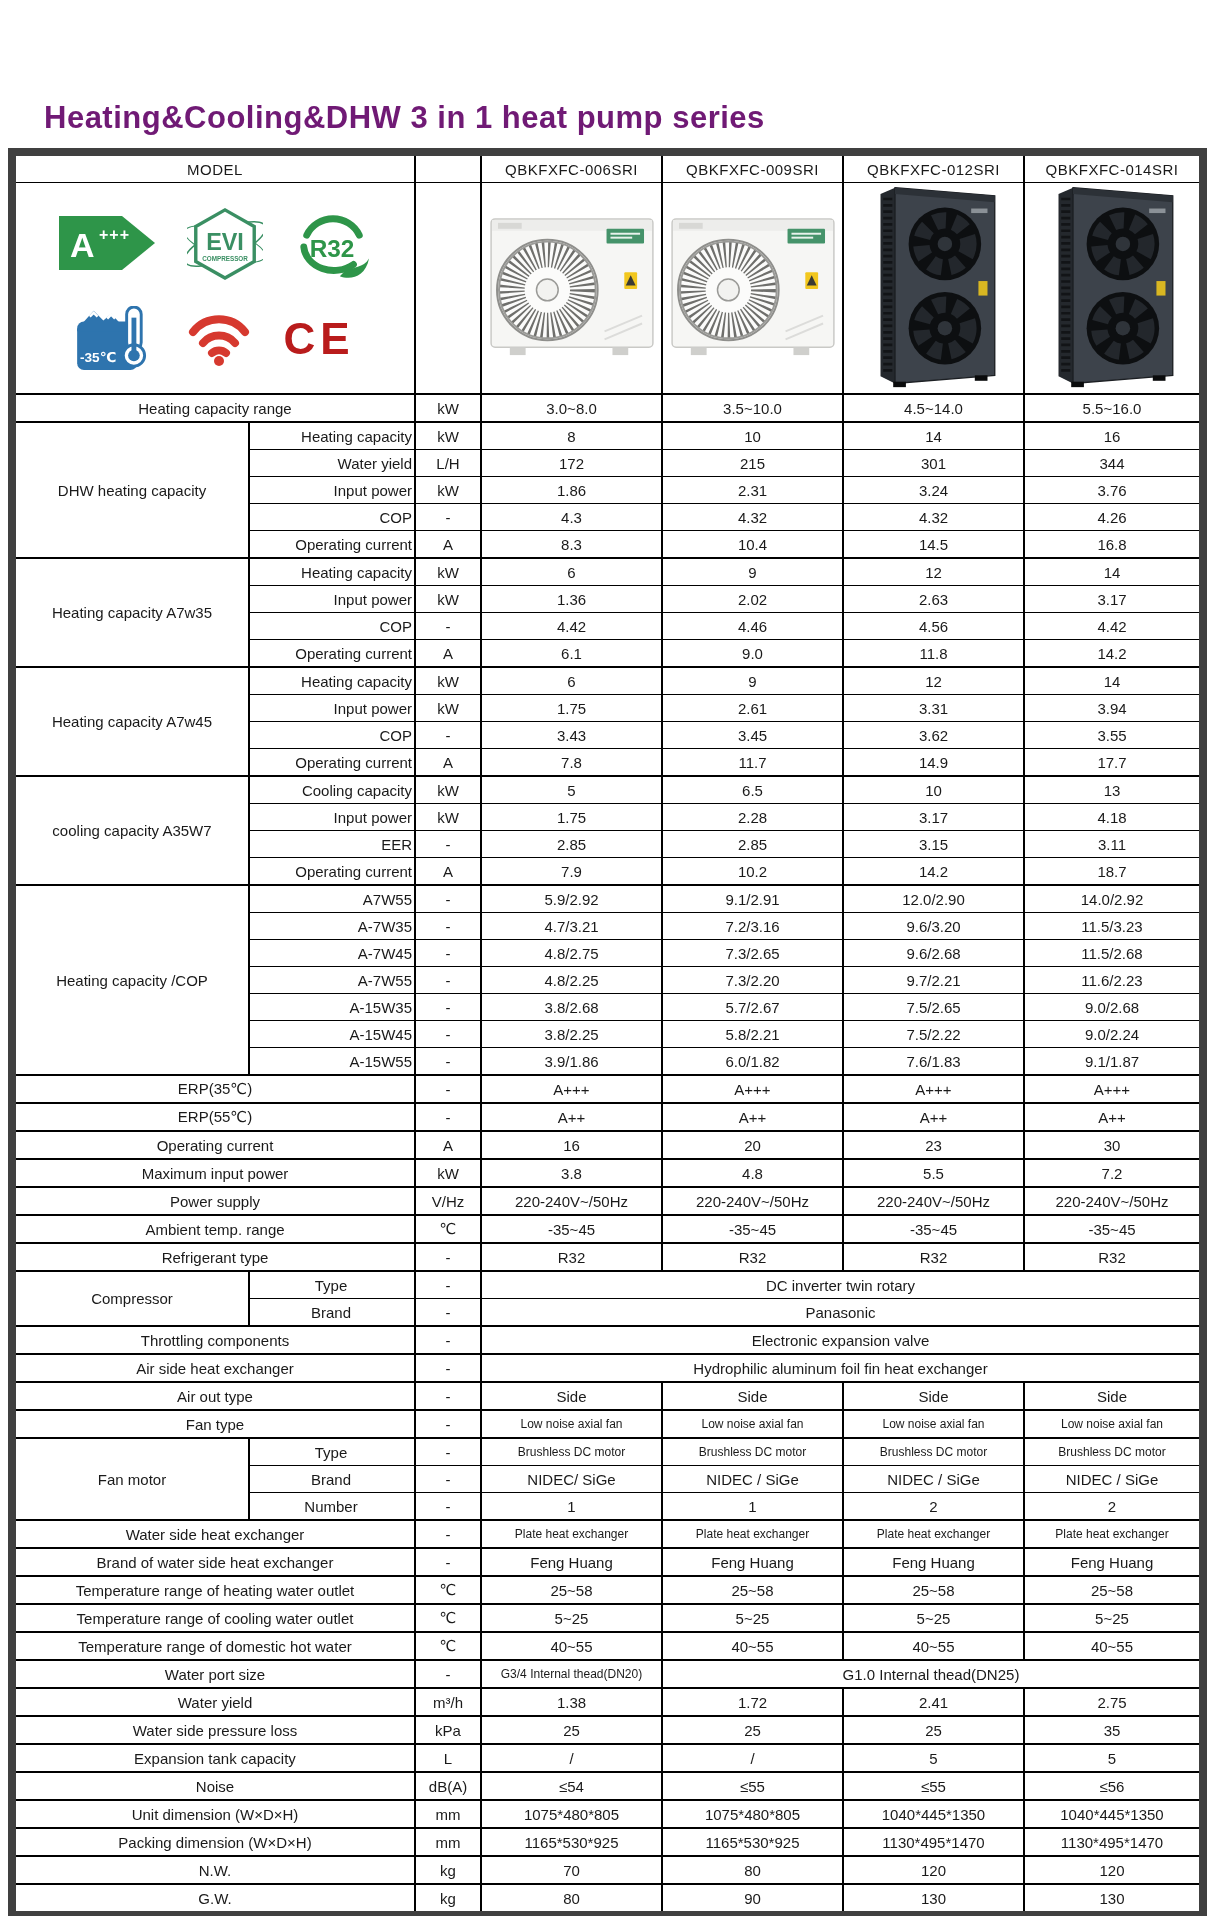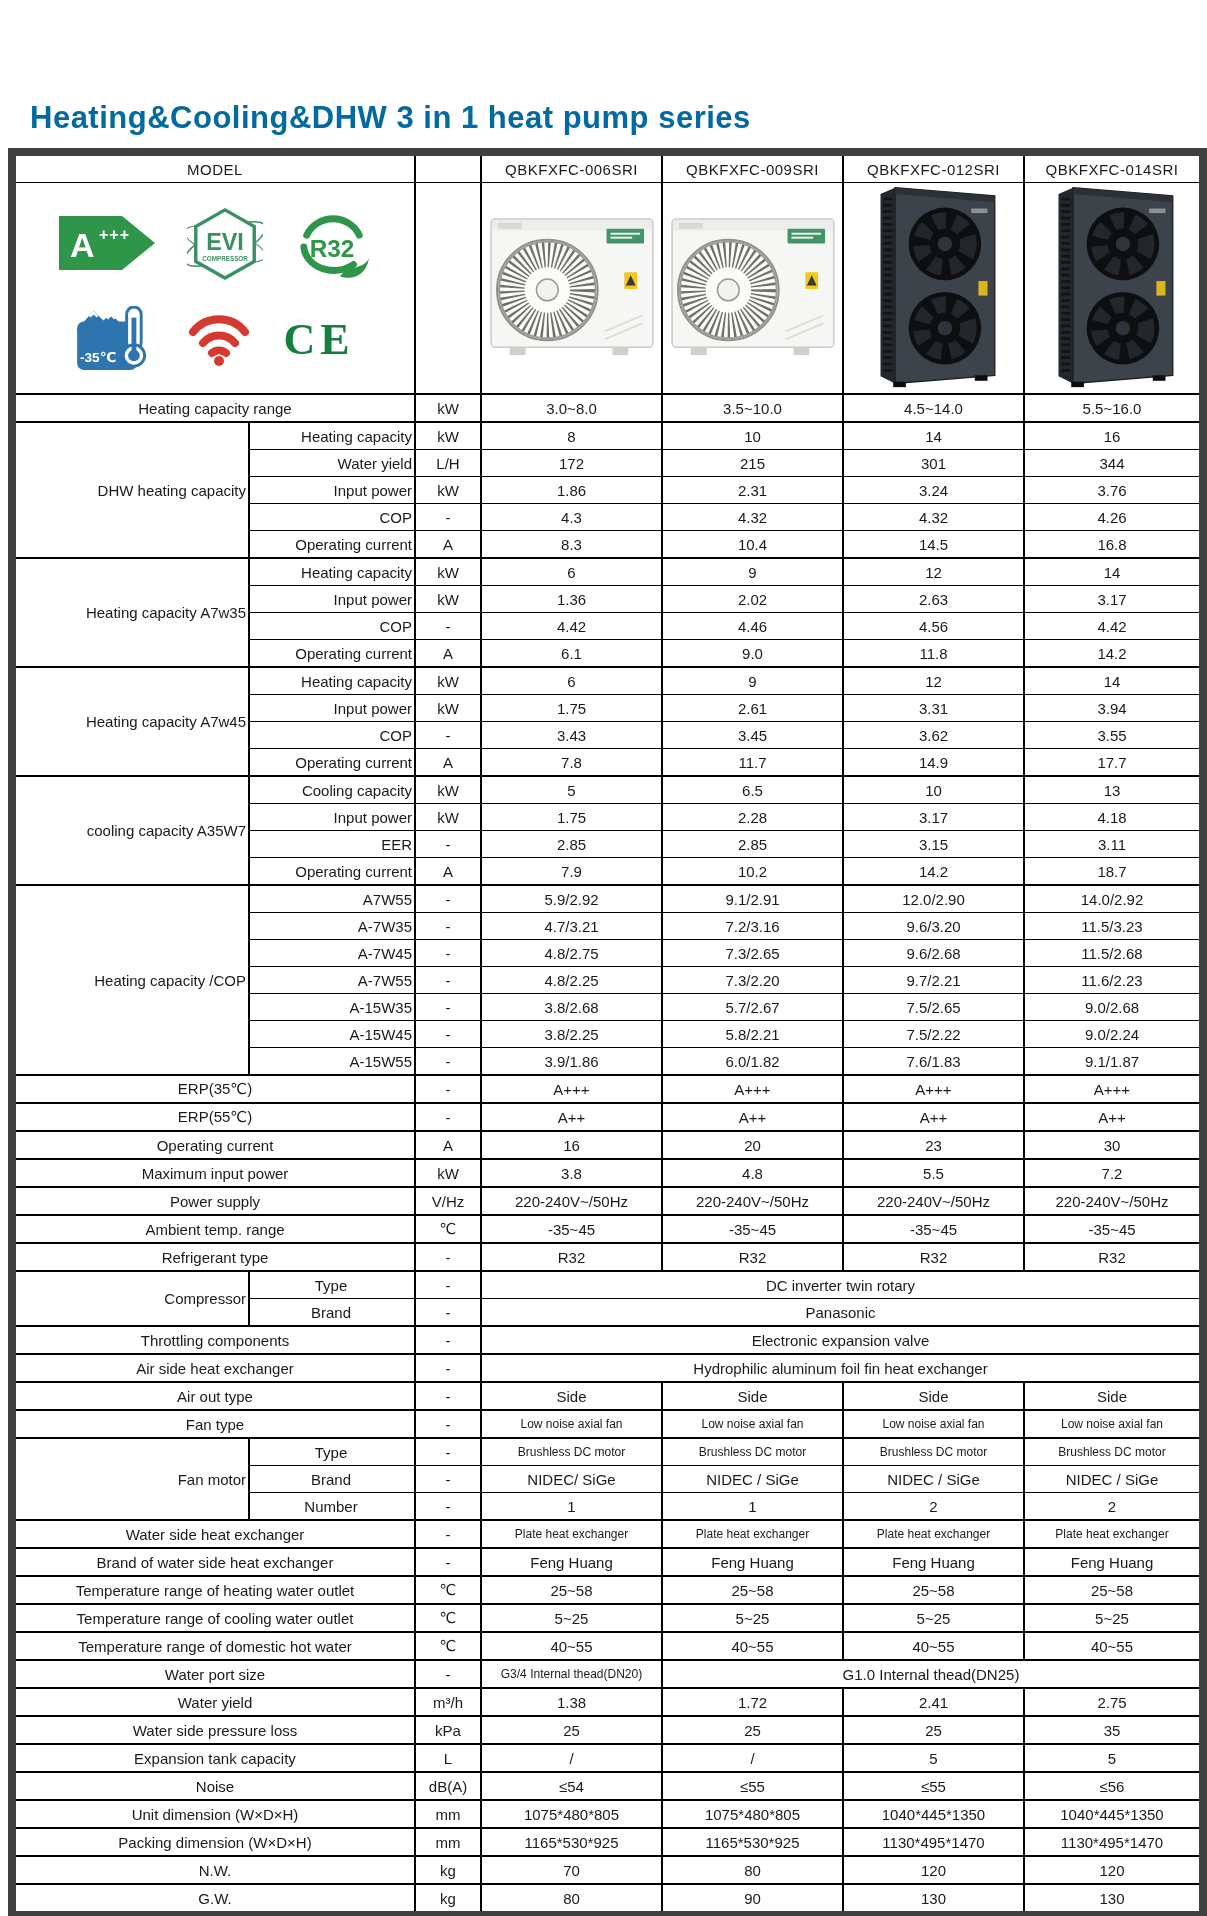--- a/index.html
+++ b/index.html
@@ -1,40 +1,40 @@
 <!DOCTYPE html>
 <html><head>
 <meta charset="utf-8">
 <style>
   html,body{margin:0;padding:0;background:#fff;}
   body{width:1207px;font-family:"Liberation Sans","DejaVu Sans",sans-serif;color:#111;}
   
   .hdr{display:flex;align-items:flex-end;padding:6px 0 4px 8px;height:136px;}
   .logo{flex:0 0 auto;}
-  .title{font-size:31px;font-weight:bold;color:#0369a1;margin:0 0 6px 22px;letter-spacing:.5px;white-space:nowrap;}
+  .title{font-size:31px;font-weight:bold;color:#701a75;margin:0 0 6px 36px;letter-spacing:.5px;white-space:nowrap;}
   
   table.spec{border-collapse:collapse;table-layout:fixed;width:1191px;margin:2px 8px 10px 8px;border:8px solid #404040;}
   table.spec td,table.spec th{border-left:2px solid #000;border-right:2px solid #000;border-top:1px solid #000;border-bottom:1px solid #000;padding:0 2px;height:26px;font-size:15px;font-weight:normal;color:#1a1a1a;overflow:hidden;white-space:nowrap;}
   tr.sec-start>td{border-top:2px solid #000;}
   .model-row th{height:46px;font-weight:bold;font-size:16.5px;text-align:center;letter-spacing:.5px;border-bottom:2px solid #000;}
   .img-row td{height:212px;text-align:center;vertical-align:middle;border-bottom:3px solid #000;padding:0;}
-  .c-sec{text-align:right;}
+  .c-sec{text-align:center;}
   .c-sub{text-align:right;padding-left:8px;}
   .c-sub.ctr{text-align:center;padding-left:0;}
   .c-lab{text-align:center;}
   .pad-a{padding-left:52px;}
   .pad-b{padding-left:28px;}
   .pad-c{text-align:center;padding-left:0;}
   .c-unit{text-align:center;border-radius:6px;}
   .c-val{text-align:center;}
   .c-val.sm{font-size:12px;}
   
   .badges{display:flex;flex-direction:column;gap:24px;align-items:center;justify-content:center;height:100%;}
   .badge-row{display:flex;gap:32px;align-items:center;}
-  .ce-text{font-size:44px;font-weight:bold;color:#15803d;letter-spacing:5px;font-family:Liberation Serif, serif;}
+  .ce-text{font-size:44px;font-weight:bold;color:#b91c1c;letter-spacing:5px;font-family:Liberation Sans, sans-serif;}
 </style>
 </head>
 <body>
 
 <div class="hdr">
   <h1 class="title">Heating&amp;Cooling&amp;DHW 3 in 1 heat pump series</h1>
 </div>
 
 <table class="spec">
   <colgroup>

